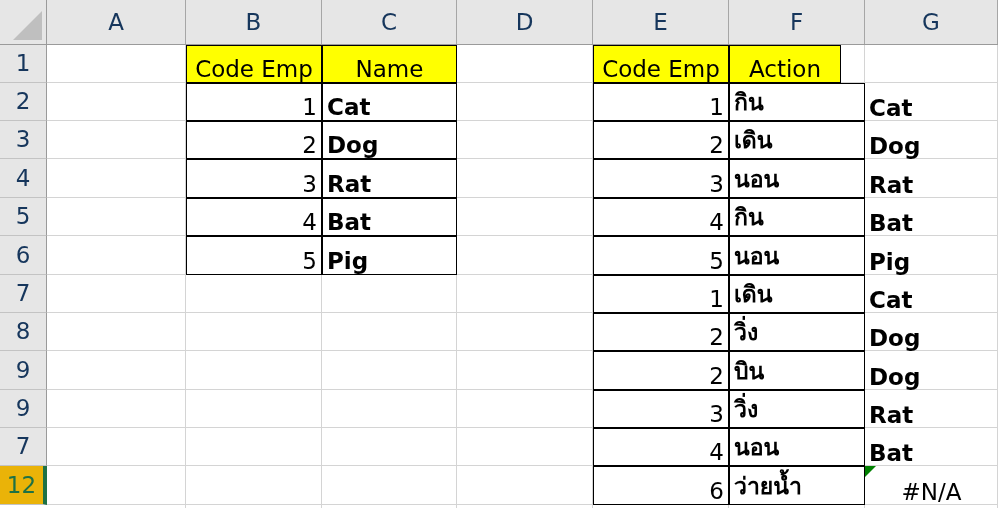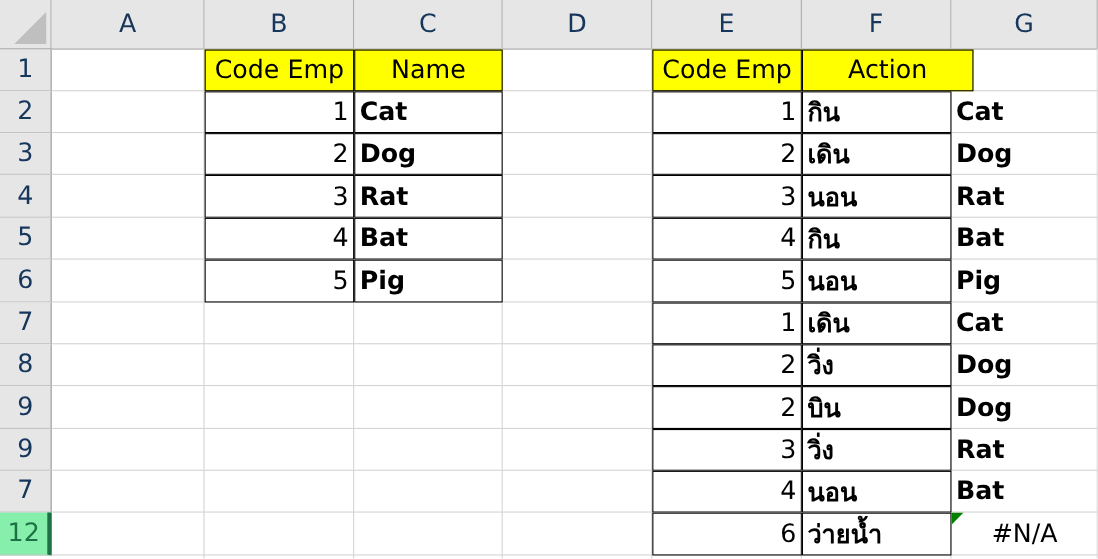--- a/index.html
+++ b/index.html
@@ -77,21 +77,21 @@
     background: #e6e6e6;
     box-sizing: border-box;
     border-right: 1px solid #9a9a9a;
     border-bottom: 1px solid #c3c3c3;
     color: #16365c;
     font-size: 23px;
     text-align: center;
     font-weight: 400;
   }
   .rowhead.selected {
-    background: #86efac;
+    background: #eab308;
     color: #1e7145;
     border-right: 4px solid #1e7145;
   }
 
   
   .gridline-h {
     position: absolute;
     left: 47px;
     right: 0;
     height: 1px;
@@ -106,21 +106,21 @@
 
   
   .cell {
     position: absolute;
     box-sizing: border-box;
     font-size: 23px;
     color: #000000;
     white-space: nowrap;
     overflow: hidden;
     display: flex;
-    align-items: center;
+    align-items: flex-end;
     background: transparent;
   }
   .cell.bordered {
     border: 1px solid #000000;
     background: #ffffff;
   }
   .cell.hdr {
     background: #ffff00;
     justify-content: center;
     font-weight: 400;
@@ -239,21 +239,21 @@
       </div>
       <div class="cell bordered num" style="left: 186px; top: 236px; width: 136px; height: 39px;">
         <span>5</span>
       </div>
       <div class="cell bordered txt" style="left: 322px; top: 236px; width: 135px; height: 39px;">
         <span>Pig</span>
       </div>
       <div class="cell bordered hdr ctr" style="left: 593px; top: 45px; width: 136px; height: 38px;">
         <span>Code Emp</span>
       </div>
-      <div class="cell bordered hdr ctr" style="left: 729px; top: 45px; width: 156px; height: 38px;">
+      <div class="cell bordered hdr ctr" style="left: 729px; top: 45px; width: 112px; height: 38px;">
         <span>Action</span>
       </div>
       <div class="cell bordered num" style="left: 593px; top: 83px; width: 136px; height: 38px;">
         <span>1</span>
       </div>
       <div class="cell bordered txt" style="left: 729px; top: 83px; width: 136px; height: 38px;">
         <span>กิน</span>
       </div>
       <div class="cell plain txt" style="left: 865px; top: 83px; width: 133px; height: 38px;">
         <span>Cat</span>

